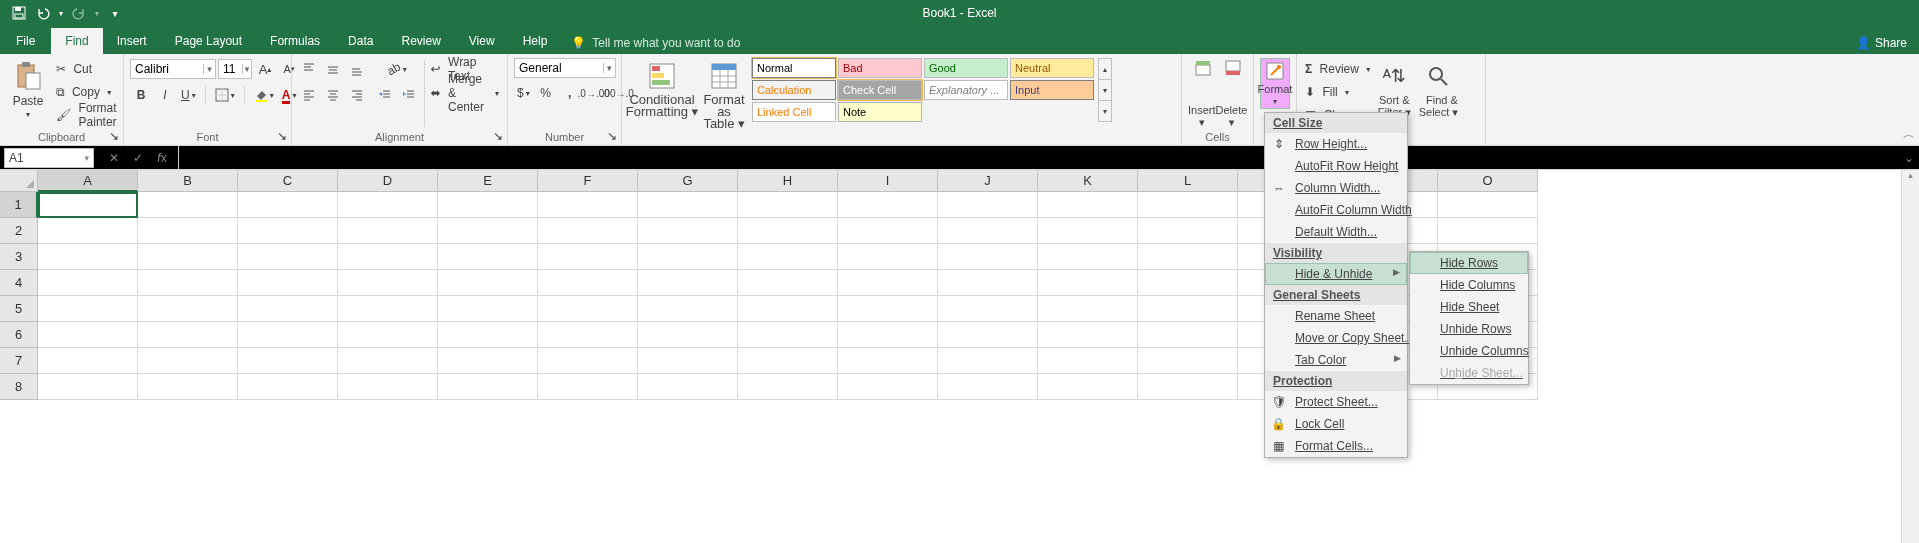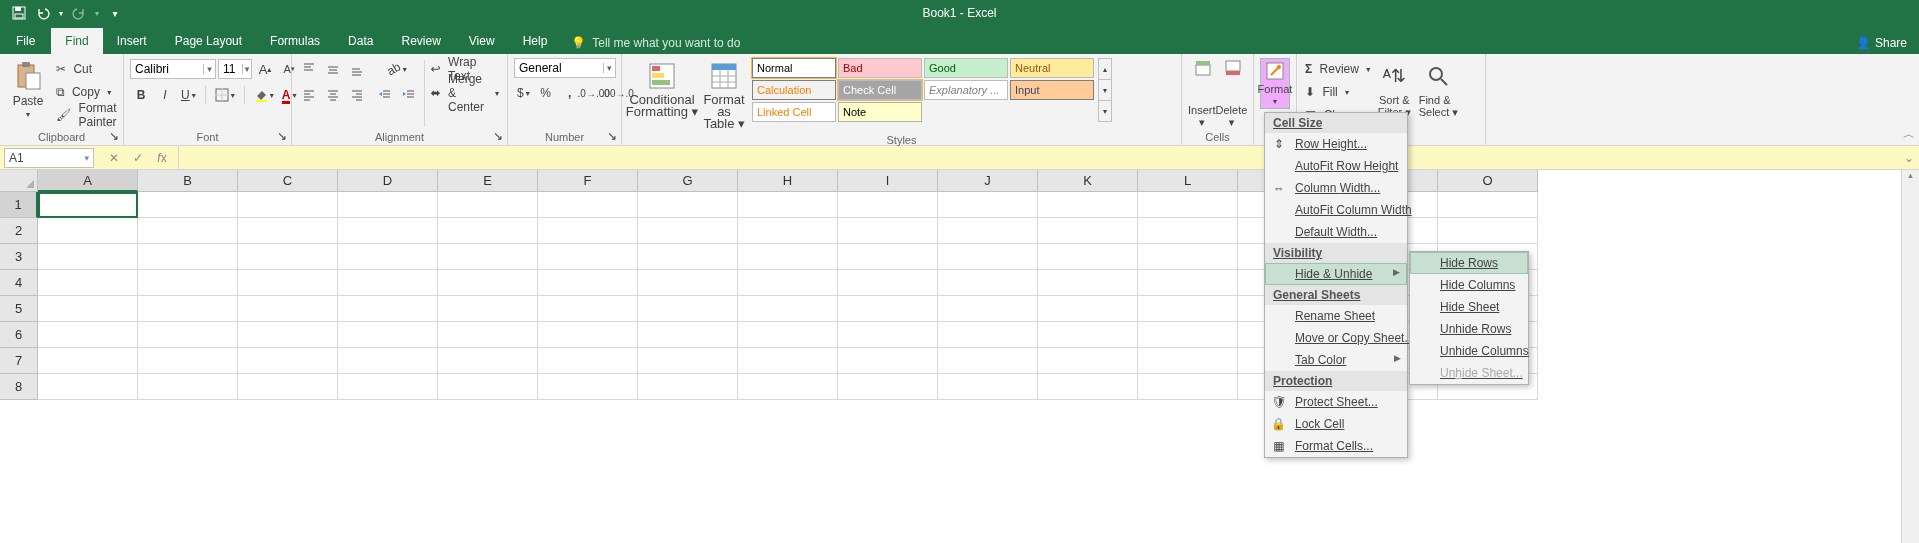--- a/index.html
+++ b/index.html
@@ -47,21 +47,21 @@
 .styles-grid { display: grid; grid-template-columns: repeat(4, 84px); grid-auto-rows: 20px; gap: 2px; }
 .style-cell { border: 1px solid #bbb; font-size: 11px; padding: 2px 4px; display: flex; align-items: center; cursor: pointer; overflow: hidden; white-space: nowrap; }
 .gallery-ctrl { width: 14px; display: flex; flex-direction: column; margin-left: 4px; border:1px solid #c0c0c0;}
 .gallery-ctrl div { flex: 1; display: flex; align-items: center; justify-content: center; font-size: 8px; cursor: pointer; border-bottom:1px solid #c0c0c0;}
 .gallery-ctrl div:last-child { border-bottom:none; }
 
 
 .collapse-ribbon { position: absolute; right: 4px; bottom: 2px; cursor: pointer; color: #666; }
 
 
-.formulabar { height: 24px; border-bottom: 1px solid #d4d4d4; display: flex; align-items: center; background:#fef9c3;}
+.formulabar { height: 24px; border-bottom: 1px solid #d4d4d4; display: flex; align-items: center; background:#000000;}
 .namebox { width: 90px; border: 1px solid #c0c0c0; margin: 2px 4px; padding: 2px 4px; font-size: 12px; display: flex; align-items: center; justify-content: space-between; background:#fff;cursor:text;}
 .fb-btns { display: flex; gap: 0; padding: 0 4px; }
 .fb-btn { width: 24px; text-align: center; color: #888; cursor: pointer; }
 .fb-input { flex: 1; border-left: 1px solid #d4d4d4; height: 100%; padding: 0 6px; cursor:text;}
 .fb-expand { width: 20px; text-align:center; color:#888; cursor:pointer;}
 
 
 .grid-area { position: relative; height: 379px; display: flex; }
 .corner { width: 38px; height: 22px; background: #e6e6e6; border-right: 1px solid #c0c0c0; border-bottom: 1px solid #c0c0c0; position:relative;}
 .corner::after{content:"";position:absolute;right:3px;bottom:3px;width:0;height:0;border-style:solid;border-width:0 0 8px 8px;border-color:transparent transparent #b0b0b0 transparent;}
@@ -366,21 +366,20 @@
             <div class="style-cell" style="background: rgb(255, 255, 255); color: rgb(250, 125, 0);">Linked Cell</div>
             <div class="style-cell" style="background: rgb(255, 255, 204); color: rgb(0, 0, 0); border-color: rgb(178, 178, 178);">Note</div>
           </div>
         <div class="gallery-ctrl">
           <div>▴</div>
           <div>▾</div>
           <div>▾</div>
         </div>
       </div>
     </div>
-    <div class="group-label">Styles</div>
   </div>
 
   <div class="group" style="width:72px;">
     <div class="group-content">
       <div class="col" style="align-items:center;">
         <div style="display:flex;">
           <div class="big-btn" style="padding:0 1px;width:30px;">
             <div class="icon-slot" style="width:20px;height:20px;">
                 <svg width="18" height="18">
                   <rect x="2" y="6" width="14" height="10" fill="#fff" stroke="#888"></rect>
@@ -431,21 +430,21 @@
         <div class="icon-slot" style="font-size:18px;">ᴬ⇅</div>
         <span style="font-size:11px;text-align:center;line-height:12px;"><span>Sort &amp; Filter</span>&nbsp;▾</span>
       </div>
       <div class="big-btn" style="width:44px;">
         <div class="icon-slot">
             <svg width="22" height="22">
               <circle cx="9" cy="9" r="6" fill="none" stroke="#555" stroke-width="2"></circle>
               <line x1="14" y1="14" x2="20" y2="20" stroke="#555" stroke-width="2"></line>
             </svg>
           </div>
-        <span style="font-size:11px;text-align:left;line-height:12px;"><span>Find &amp; Select</span>&nbsp;▾</span>
+        <span style="font-size:11px;text-align:right;line-height:12px;"><span>Find &amp; Select</span>&nbsp;▾</span>
       </div>
     </div>
     <div class="group-label">Editing</div>
   </div>
 
   <div class="collapse-ribbon">︿</div>
 </div>
 
 <div class="formulabar">
   <div class="namebox">

